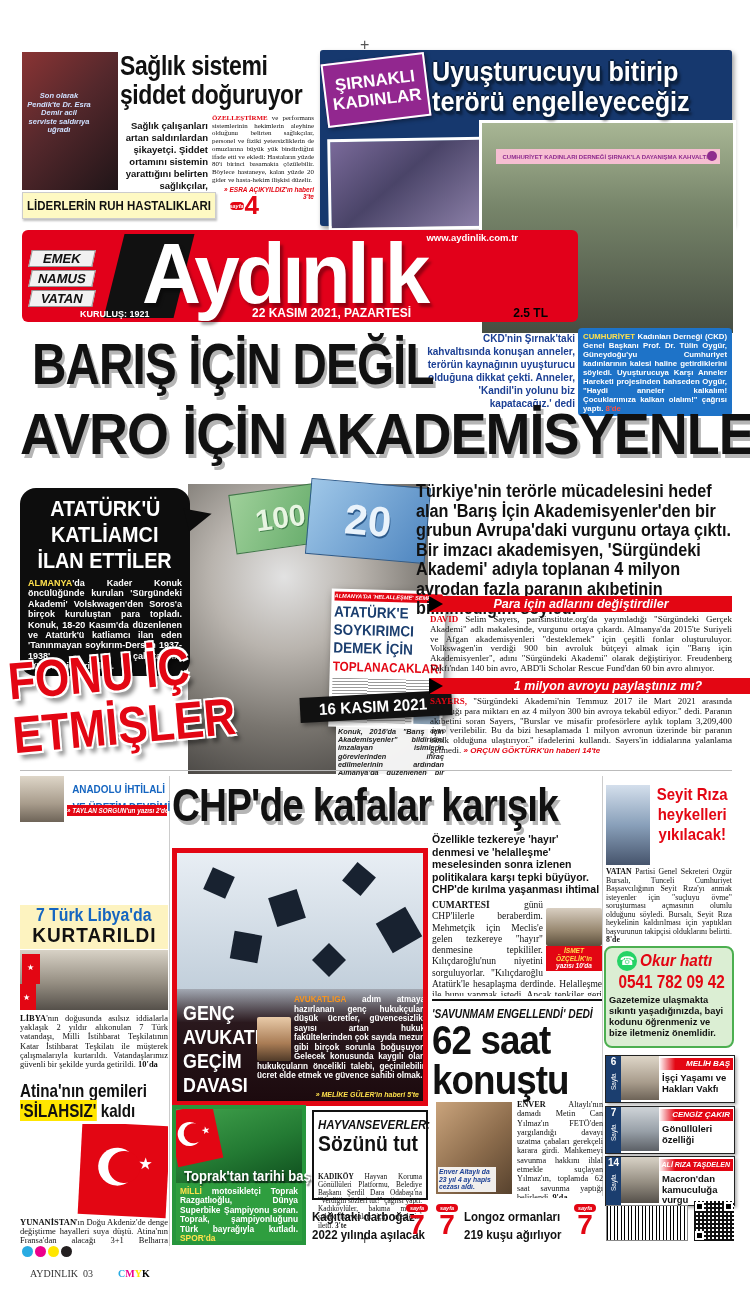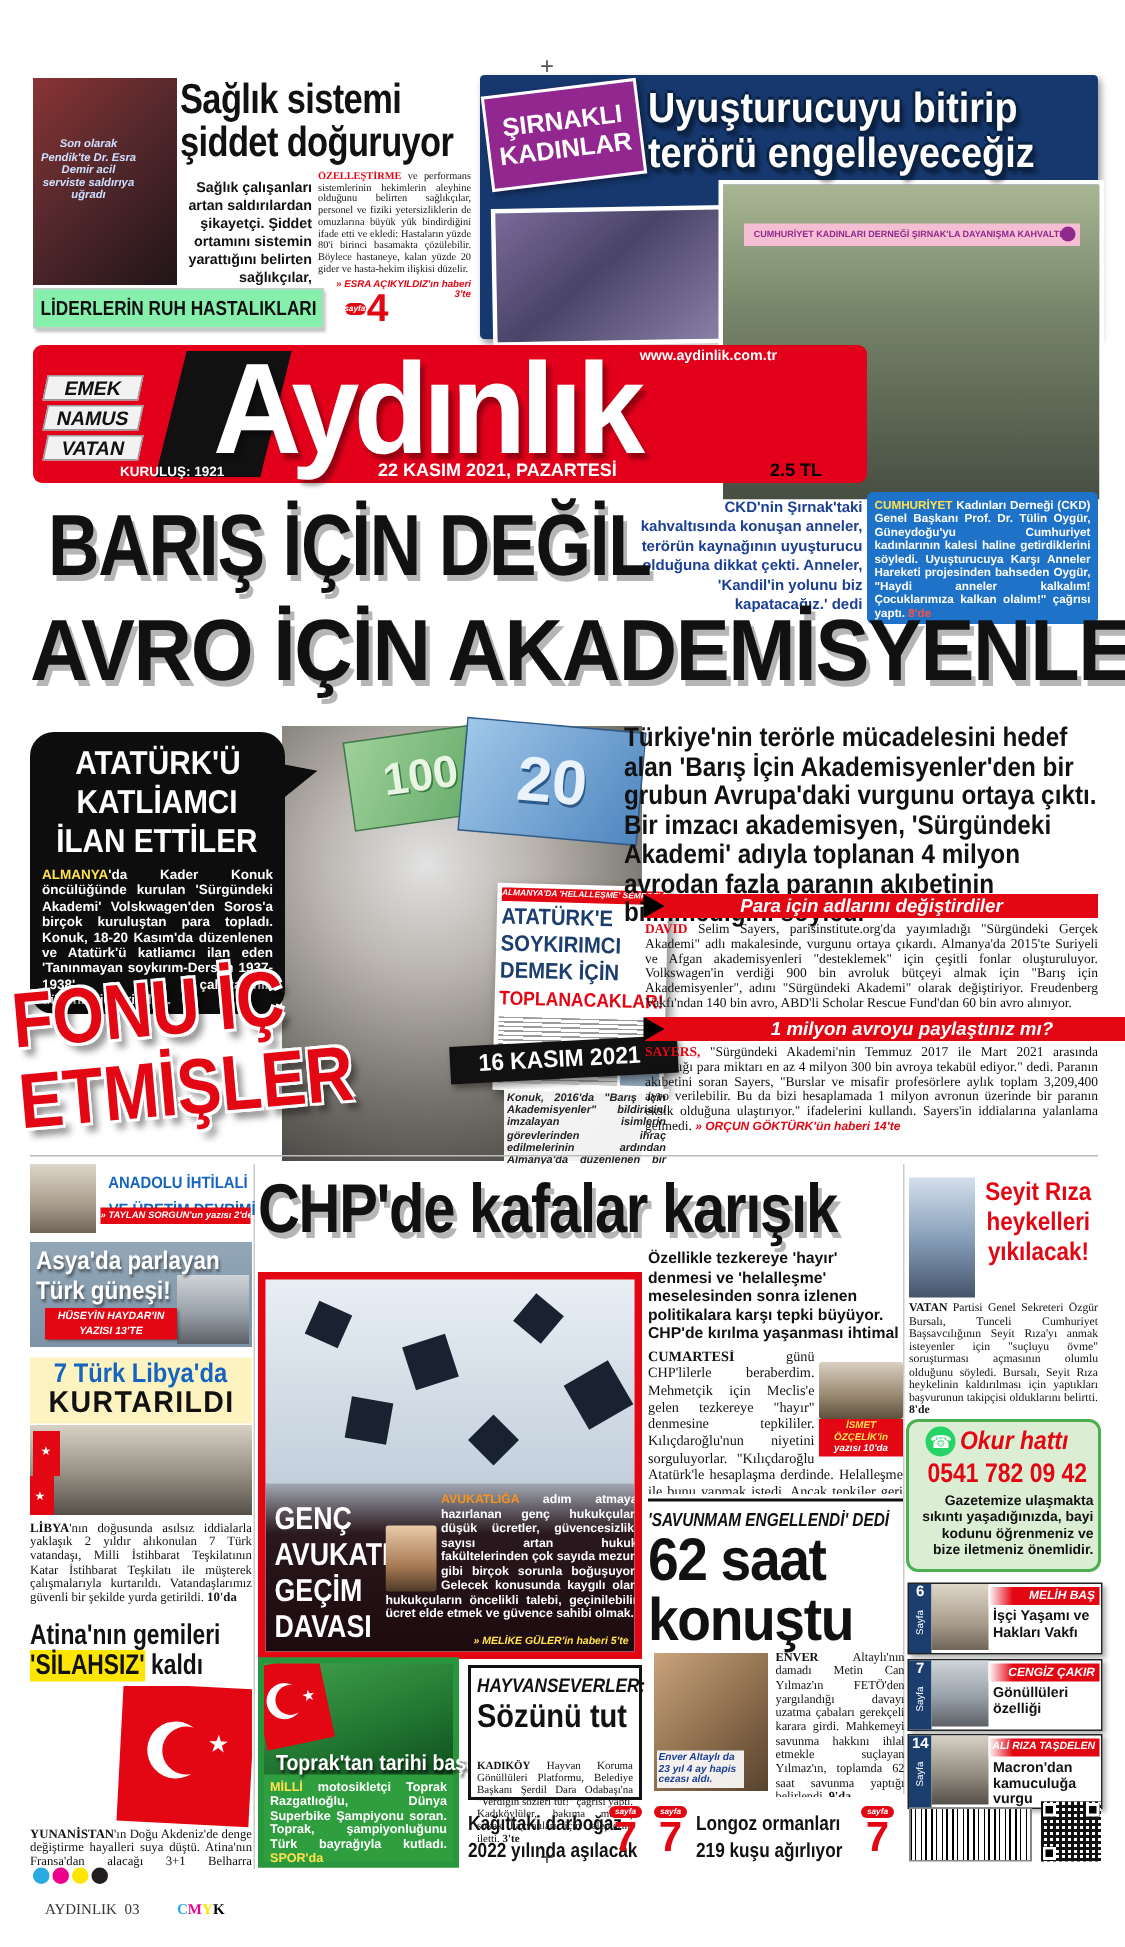--- a/index.html
+++ b/index.html
@@ -68,21 +68,21 @@
   </div>
   <div class="s" style="left:120px;top:50px;width:200px;">
     <span class="cx b" style="font-size:28px;transform:scaleX(.82);letter-spacing:-.5px;">Sağlık sistemi</span><br>
     <span class="cx b" style="font-size:28px;transform:scaleX(.82);letter-spacing:-.5px;margin-top:-3px;">şiddet doğuruyor</span>
   </div>
   <div class="s b" style="left:116px;top:120px;width:92px;font-size:9.5px;line-height:12px;text-align:right;">Sağlık çalışanları artan saldırılardan şikayetçi. Şiddet ortamını sistemin yarattığını belirten sağlıkçılar, değişiklik istiyor</div>
   <div class="s serif just" style="left:212px;top:114px;width:102px;height:72px;font-size:6.9px;line-height:7.7px;overflow:hidden;">
     <span class="lead-red">ÖZELLEŞTİRME</span><span> ve performans sistemlerinin hekimlerin aleyhine olduğunu belirten sağlıkçılar, personel ve fiziki yetersizliklerin de omuzlarına büyük yük bindirdiğini ifade etti ve ekledi: Hastaların yüzde 80'i birinci basamakta çözülebilir. Böylece hastaneye, kalan yüzde 20 gider ve hasta-hekim ilişkisi düzelir.</span>
   </div>
   <div class="s byline" style="left:212px;top:186px;width:102px;font-size:6.5px;text-align:right;">» ESRA AÇIKYILDIZ'ın haberi 3'te</div>
-  <div class="s" style="left:22px;top:192px;width:192px;height:25px;background:#86efac;border:1px solid #ccc;box-shadow:1px 2px 2px rgba(0,0,0,.25);display:flex;align-items:center;">
+  <div class="s" style="left:22px;top:192px;width:192px;height:25px;background:#fef9c3;border:1px solid #ccc;box-shadow:1px 2px 2px rgba(0,0,0,.25);display:flex;align-items:center;">
     <span class="cx b" style="font-size:13.5px;transform:scaleX(.85);margin-left:4px;">LİDERLERİN RUH HASTALIKLARI</span>
     <span class="pill" style="width:24px;margin-left:-14px;">sayfa</span>
     <span class="b" style="color:#e30613;font-size:26px;margin-left:1px;">4</span>
   </div>
 
   <div class="s" style="left:320px;top:50px;width:412px;height:176px;background:#16386e;border-radius:3px;box-shadow:2px 3px 5px rgba(0,0,0,.4);"></div>
   <div class="s ph ph-meeting" style="left:328px;top:138px;width:150px;height:86px;transform:rotate(-1deg);"></div>
   <div class="s ph ph-women" style="left:479px;top:120px;width:251px;height:210px;">
     <div class="s" style="left:14px;top:26px;width:224px;height:15px;background:#f6bed2;display:flex;align-items:center;justify-content:center;">
       <span class="b" style="font-size:6px;color:#8e2a8e;white-space:nowrap;">CUMHURİYET KADINLARI DERNEĞİ ŞIRNAK'LA DAYANIŞMA KAHVALTISI</span>
@@ -194,31 +194,20 @@
   <div class="s" style="left:169px;top:776px;width:1px;height:470px;background:#ccc;"></div>
   <div class="s" style="left:602px;top:776px;width:1px;height:420px;background:#ccc;"></div>
 
   <div class="s ph ph-elder" style="left:20px;top:776px;width:44px;height:46px;"></div>
   <div class="s" style="left:67px;top:779px;width:102px;text-align:center;">
     <span class="cx b" style="font-size:11px;color:#1565c0;transform:scaleX(.9);transform-origin:center top;">ANADOLU İHTİLALİ</span><br>
     <span class="cx b" style="font-size:11px;color:#1565c0;transform:scaleX(.9);transform-origin:center top;">VE ÜRETİM DEVRİMİ</span>
   </div>
   <div class="s" style="left:67px;top:805px;width:100px;height:11px;background:#e30613;color:#fff;font-size:6.3px;font-weight:bold;font-style:italic;text-align:center;line-height:11px;white-space:nowrap;overflow:hidden;">» TAYLAN SORGUN'un yazısı 2'de</div>
 
-  <div class="s" style="left:20px;top:828px;width:148px;height:70px;background:linear-gradient(180deg,#93a7b7,#7d93a6);">
-    <div class="s ph ph-man" style="right:2px;top:22px;width:48px;height:46px;"></div>
-    <div class="s" style="left:4px;top:3px;">
-      <span class="cx b" style="font-size:17px;color:#fff;transform:scaleX(.88);text-shadow:1px 2px 2px rgba(0,0,0,.5);">Asya'da parlayan</span><br>
-      <span class="cx b" style="font-size:17px;color:#fff;transform:scaleX(.88);text-shadow:1px 2px 2px rgba(0,0,0,.5);">Türk güneşi!</span>
-    </div>
-    <div class="s" style="left:10px;top:44px;width:88px;height:21px;background:#e30613;color:#fff;font-size:7px;font-weight:bold;font-style:italic;text-align:center;line-height:10px;padding-top:1px;box-sizing:border-box;box-shadow:1px 1px 2px rgba(0,0,0,.4);">
-      <span>HÜSEYİN HAYDAR'IN</span><br>
-      <span>YAZISI 13'TE</span>
-    </div>
-  </div>
 
   <div class="s" style="left:20px;top:905px;width:148px;height:44px;background:#fdf3c0;text-align:center;">
     <span class="cx b" style="font-size:18px;color:#1565c0;transform:scaleX(.88);transform-origin:center top;">7 Türk Libya'da</span><br>
     <span class="cx b" style="font-size:20px;color:#111;transform:scaleX(.95);transform-origin:center top;letter-spacing:1px;margin-top:-2px;">KURTARILDI</span>
   </div>
   <div class="s ph ph-group" style="left:20px;top:950px;width:148px;height:60px;">
     <div class="s flagbox" style="left:2px;top:4px;width:18px;height:30px;">
         <span class="star" style="font-size:8px;left:5px;top:9px;">★</span>
       </div>
     <div class="s flagbox" style="right:2px;top:4px;width:18px;height:30px;">
@@ -349,21 +338,21 @@
   </div>
 
   <div class="s" style="left:604px;top:946px;width:130px;height:102px;background:#dbeed3;border:2px solid #4caf50;border-radius:8px;box-sizing:border-box;padding:3px;">
     <div style="display:flex;align-items:center;justify-content:center;gap:3px;">
       <span style="width:20px;height:20px;border-radius:50%;background:#25d366;color:#fff;display:inline-flex;align-items:center;justify-content:center;font-size:12px;">☎</span>
       <span class="cx b i" style="font-size:17px;color:#e30613;transform:scaleX(.9);">Okur hattı</span>
     </div>
     <div style="text-align:center;margin-top:1px;">
       <span class="cx b" style="font-size:18px;color:#e30613;transform:scaleX(.85);transform-origin:center top;">0541 782 09 42</span>
     </div>
-    <div class="b" style="font-size:9.3px;line-height:11px;text-align:right;margin-top:2px;">Gazetemize ulaşmakta sıkıntı yaşadığınızda, bayi kodunu öğrenmeniz ve bize iletmeniz önemlidir.</div>
+    <div class="b" style="font-size:9.3px;line-height:11px;text-align:left;margin-top:2px;">Gazetemize ulaşmakta sıkıntı yaşadığınızda, bayi kodunu öğrenmeniz ve bize iletmeniz önemlidir.</div>
   </div>
 
   <div class="s colrow" style="left:605px;top:1055px;width:128px;height:46px;">
     <div class="strip">
       <div class="b" style="font-size:10px;text-align:center;">6</div>
       <div style="font-size:6.5px;transform:rotate(-90deg);margin-top:12px;">Sayfa</div>
     </div>
     <div class="s ph ph-elder" style="left:15px;top:0;width:38px;height:44px;"></div>
     <div class="nameband">MELİH BAŞ</div>
     <div class="s b" style="left:56px;top:17px;font-size:9.5px;line-height:10.5px;">

